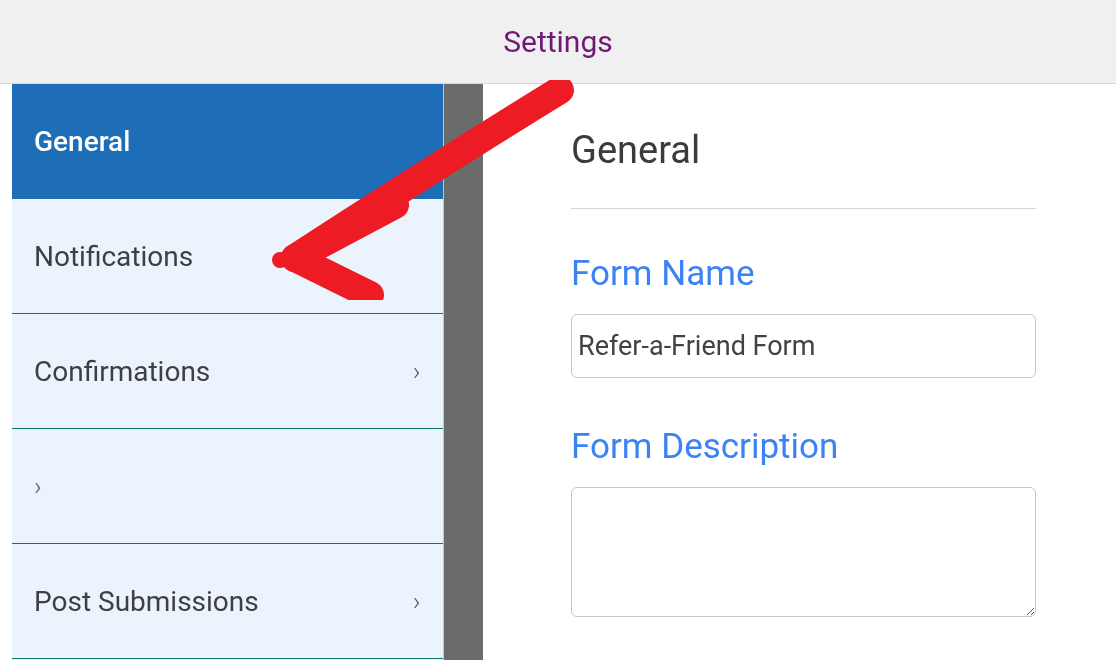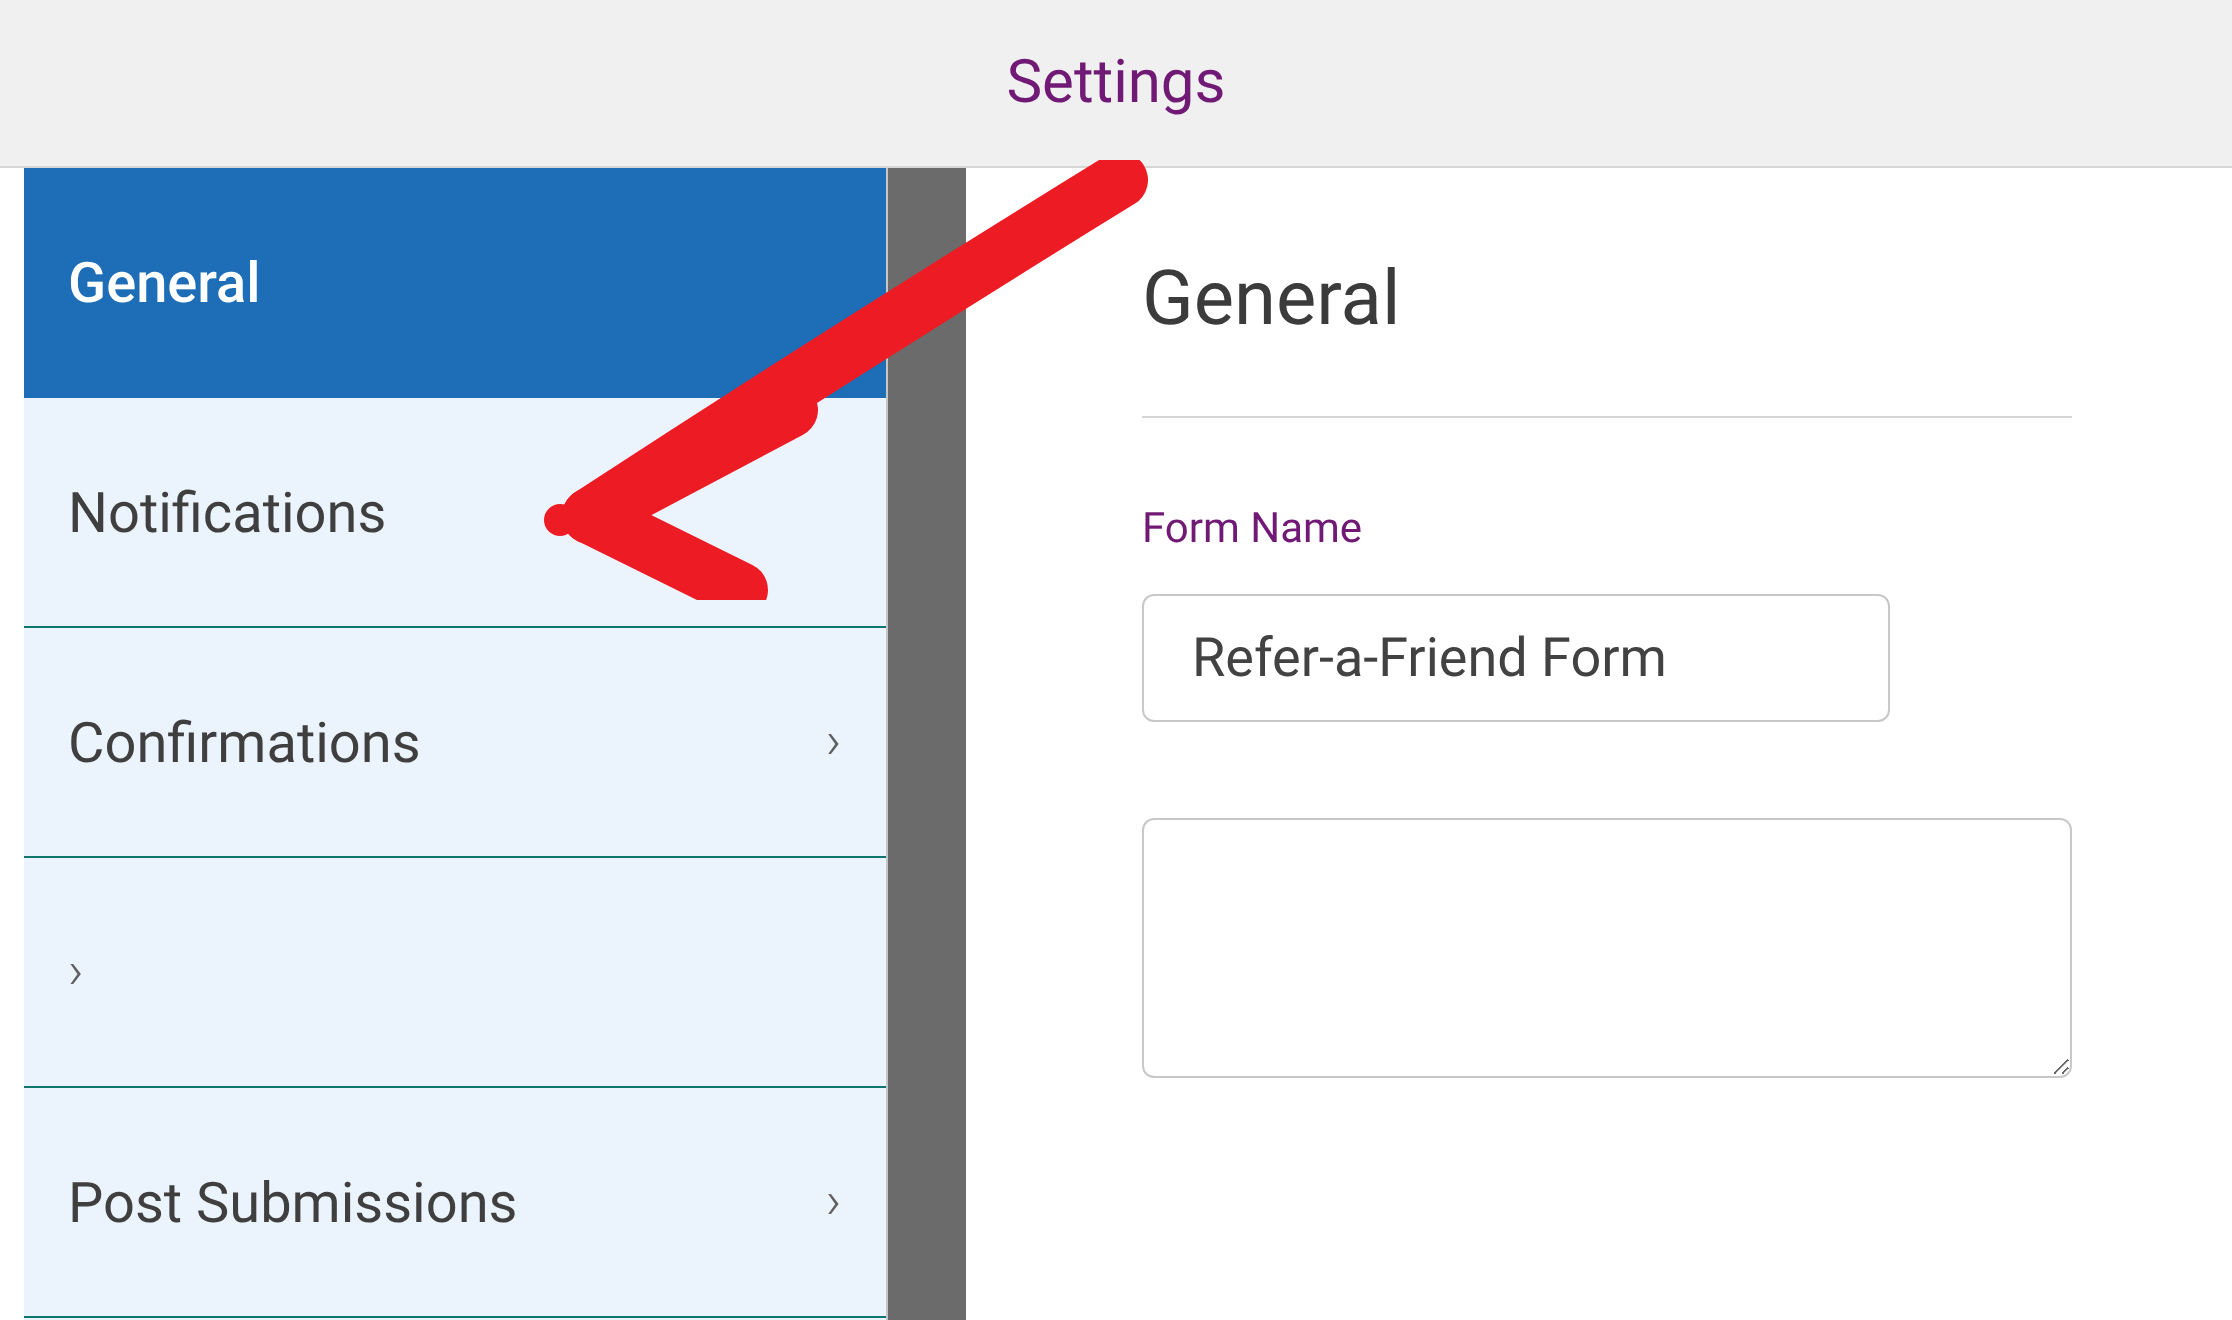--- a/index.html
+++ b/index.html
@@ -75,31 +75,31 @@
       color: #3b3b3b;
       font-weight: 400;
       margin-bottom: 36px;
     }
     .divider {
       height: 1px;
       background: #d6d6d6;
       margin-bottom: 44px;
     }
     .field-label {
-      font-size: 21px;
-      color: #701a75;
+      font-size: 35px;
+      color: #3b82f6;
       margin-bottom: 20px;
       display: block;
     }
     .text-input {
-      width: 374px;
+      width: 465px;
       height: 64px;
       border: 1px solid #c8c8c8;
       border-radius: 6px;
-      padding: 0 24px;
+      padding: 0 6px;
       font-size: 27px;
       color: #424242;
       font-family: inherit;
       margin-bottom: 48px;
     }
     .textarea-input {
       width: 465px;
       height: 130px;
       border: 1px solid #c8c8c8;
       border-radius: 6px;
@@ -148,20 +148,21 @@
 
   <div class="gap-strip"></div>
 
   <div class="main">
     <h1 class="main-title">General</h1>
     <div class="divider"></div>
 
     <label class="field-label">Form Name</label>
     <input type="text" class="text-input" value="Refer-a-Friend Form" style="">
 
+    <label class="field-label">Form Description</label>
     <textarea class="textarea-input" style=""></textarea>
   </div>
 
 </div>
 
 <svg class="annotation-arrow" width="350" height="220">
   <g stroke="#ed1c24" stroke-width="28" stroke-linecap="round" stroke-linejoin="round" fill="none">
 
     <path d="M 310 10 Q 180 90 45 178"></path>
 

